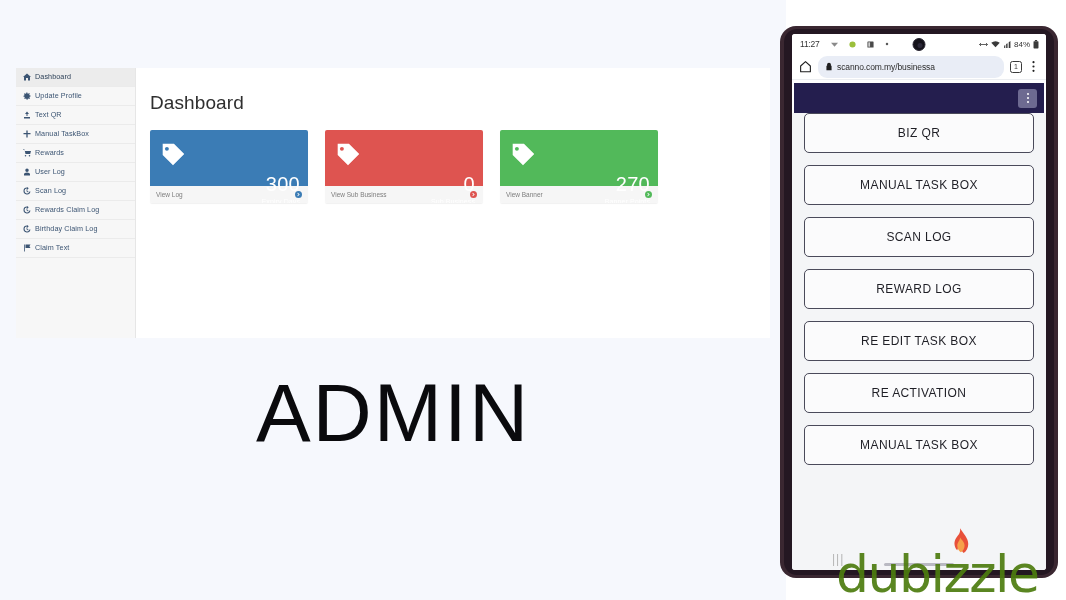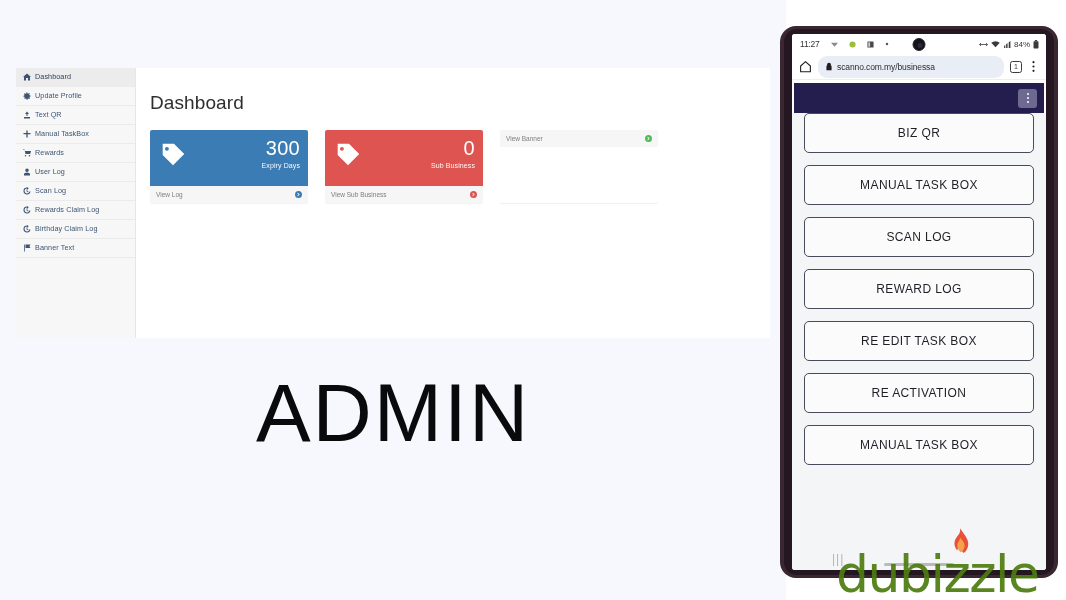--- a/index.html
+++ b/index.html
@@ -55,21 +55,21 @@
     width: 158px; border-radius: 2px; overflow: hidden;
     box-shadow: 0 1px 1px rgba(0,0,0,.06);
   }
   .card-body {
     height: 56px; padding: 7px 8px 0 8px;
     display: flex; align-items: flex-start; justify-content: space-between;
     color: #fff;
   }
   .tag-ico { width: 30px; height: 30px; margin-top: 2px; }
   .tag-ico svg { width: 100%; height: 100%; display: block; }
-  .card-nums { text-align: right; line-height: 1; padding-top: 1px; }
+  .card-nums { text-align: right; line-height: 1; padding-top: 1px; margin-top: 36px; }
   .card-value { font-size: 20px; font-weight: 400; letter-spacing: .3px; }
   .card-label { font-size: 7px; margin-top: 4px; letter-spacing: .1px; opacity: .96; }
   .card-foot {
     height: 17px; background: #f6f6f6;
     display: flex; align-items: center; justify-content: space-between;
     padding: 0 6px; font-size: 6.5px; color: #7d7d7d;
   }
   .foot-arrow { width: 7px; height: 7px; }
   .foot-arrow svg { width: 100%; height: 100%; display: block; fill: currentColor; }
   .card.blue  .card-body { background: #3b7cb5; }
@@ -288,21 +288,21 @@
           </span>
           <span class="side-lbl">Birthday Claim Log</span>
         </div>
 
         <div class="side-item">
           <span class="side-ico">
             <svg viewBox="0 0 16 16">
                 <path d="M2 1h1.6v14H2zM5 1h10l-2.2 3.5L15 8H5z"></path>
               </svg>
           </span>
-          <span class="side-lbl">Banner Text</span>
+          <span class="side-lbl">Claim Text</span>
         </div>
 
       </nav>
 
       <main class="content">
         <h1 class="page-title">Dashboard</h1>
 
         <div class="cards">
 
           <div class="card blue">
@@ -345,20 +345,32 @@
               <span>View Sub Business</span>
               <span class="foot-arrow">
                 <svg viewBox="0 0 16 16">
                     <path d="M8 0a8 8 0 100 16A8 8 0 008 0zM6.6 3.8L10.8 8l-4.2 4.2-1.4-1.4L8 8 5.2 5.2z"></path>
                   </svg>
               </span>
             </a>
           </div>
 
           <div class="card green">
+            <div class="card-body">
+              <span class="tag-ico">
+                <svg viewBox="0 0 32 32">
+                    <path d="M4 5h13l11 11-12 12L5 17V5z" fill="#ffffff"></path>
+                    <circle cx="9.5" cy="10.5" r="2.1" fill="#52b95a"></circle>
+                  </svg>
+              </span>
+              <span class="card-nums">
+                <span class="card-value">270</span>
+                <span class="card-label" style="display:block">Banner Points</span>
+              </span>
+            </div>
             <a class="card-foot">
               <span>View Banner</span>
               <span class="foot-arrow">
                 <svg viewBox="0 0 16 16">
                     <path d="M8 0a8 8 0 100 16A8 8 0 008 0zM6.6 3.8L10.8 8l-4.2 4.2-1.4-1.4L8 8 5.2 5.2z"></path>
                   </svg>
               </span>
             </a>
           </div>
 

